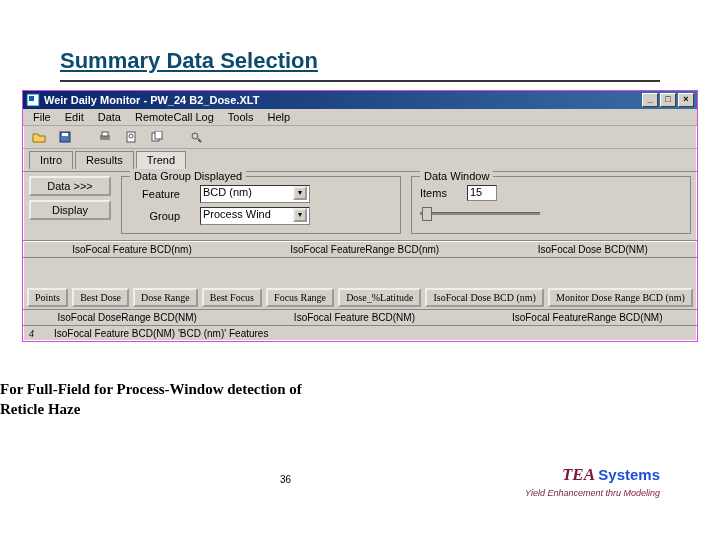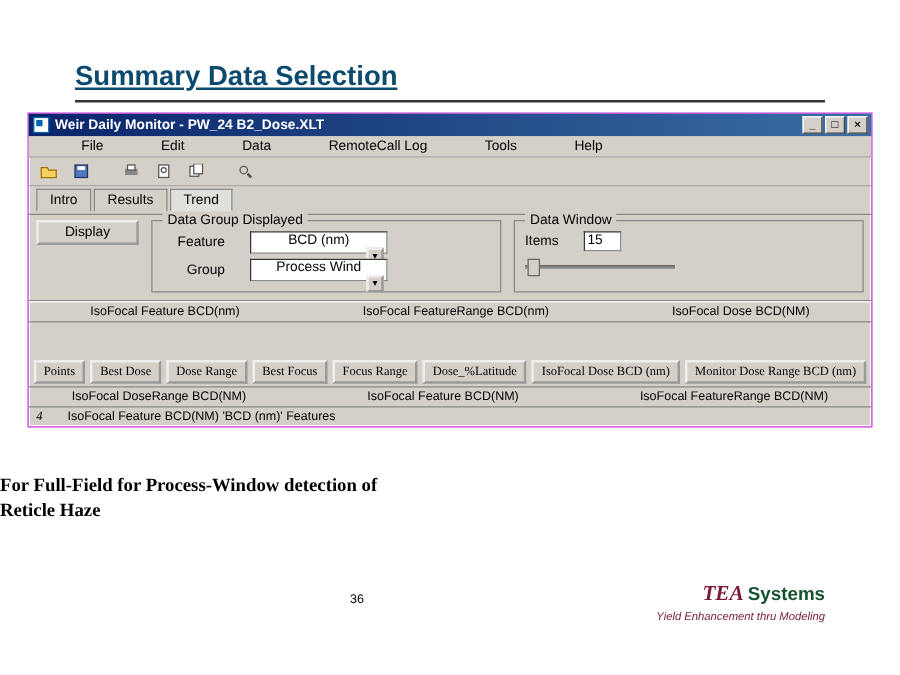--- a/index.html
+++ b/index.html
@@ -67,21 +67,21 @@
     font-weight: bold;
   }
   .menubar {
     display: flex;
     gap: 2px;
     padding: 1px 4px;
     font-family: "Tahoma", sans-serif;
     background: #d4d0c8;
     border-bottom: 1px solid #aaa;
   }
-  .menubar span { padding: 1px 6px; cursor: default; margin-left: 32px; }
+  .menubar span { padding: 1px 6px; cursor: default; }
   .toolbar {
     display: flex;
     gap: 6px;
     padding: 2px 6px;
     border-bottom: 1px solid #aaa;
   }
   .tb-btn {
     width: 20px; height: 18px;
     border: 1px solid #d4d0c8;
     display: flex; align-items: center; justify-content: center;
@@ -130,24 +130,23 @@
     background: #d4d0c8;
     padding: 0 4px;
     font-family: "Tahoma", sans-serif;
   }
   .frow { display: flex; align-items: center; gap: 20px; margin-top: 4px; }
   .flabel { width: 50px; text-align: right; font-family: "Tahoma", sans-serif; }
   .combo {
     background: #fff;
     border: 1px inset #888;
     height: 18px;
-    display: flex; align-items: center;
+    display: flex; 
     padding: 0 2px;
     font-family: "Tahoma", sans-serif;
-    flex-direction: column;
   }
   .combo .arrow {
     width: 14px; height: 14px;
     background: #d4d0c8;
     border: 2px outset #eee;
     margin-left: auto;
     text-align: center;
     font-size: 8px;
     line-height: 10px;
   }
@@ -226,21 +225,21 @@
   .brand {
     position: absolute;
     bottom: 55px;
     right: 60px;
     font-family: "Times New Roman", serif;
     font-size: 17px;
     font-weight: bold;
     font-style: italic;
     color: #7a1a3a;
   }
-  .brand .nor { font-style: normal; font-family: Arial, sans-serif; font-weight: bold; color: #14532d; font-size: 15px;}
+  .brand .nor { font-style: normal; font-family: Arial, sans-serif; font-weight: bold; color: #1d4ed8; font-size: 15px;}
   .brand-sub {
     position: absolute;
     bottom: 42px;
     right: 60px;
     font-size: 9px;
     font-style: italic;
     color: #7a1a3a;
   }
 </style>
 </head>
@@ -314,20 +313,21 @@
   </div>
 
   <div class="tabbar">
     <span class="tab">Intro</span>
     <span class="tab">Results</span>
     <span class="tab active">Trend</span>
   </div>
 
   <div class="panel">
     <div class="panel-left">
+      <div class="pbtn">Data &gt;&gt;&gt;</div>
       <div class="pbtn">Display</div>
     </div>
 
     <div class="fieldset" style="width:210px">
       <div class="legend">Data Group Displayed</div>
       <div class="frow">
         <span class="flabel">Feature</span>
         <div class="combo" style="width:110px">
           <span>BCD (nm)</span>
           <span class="arrow">▾</span>

